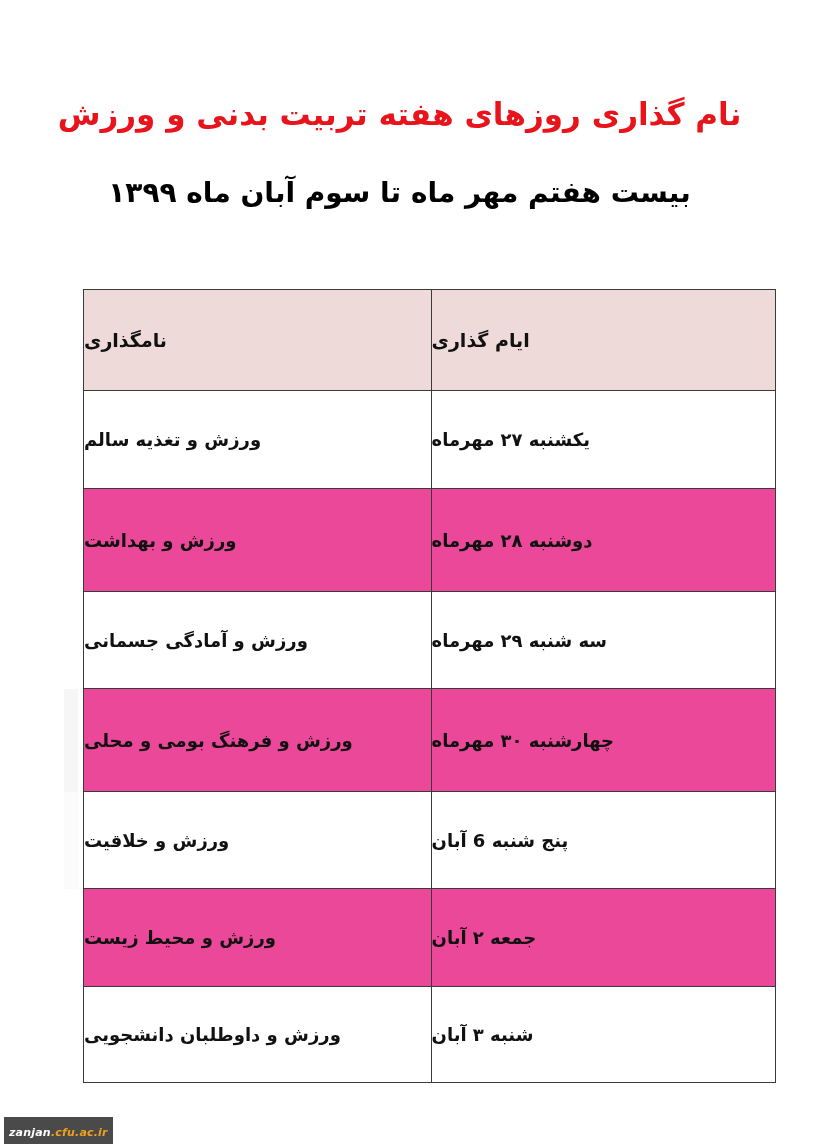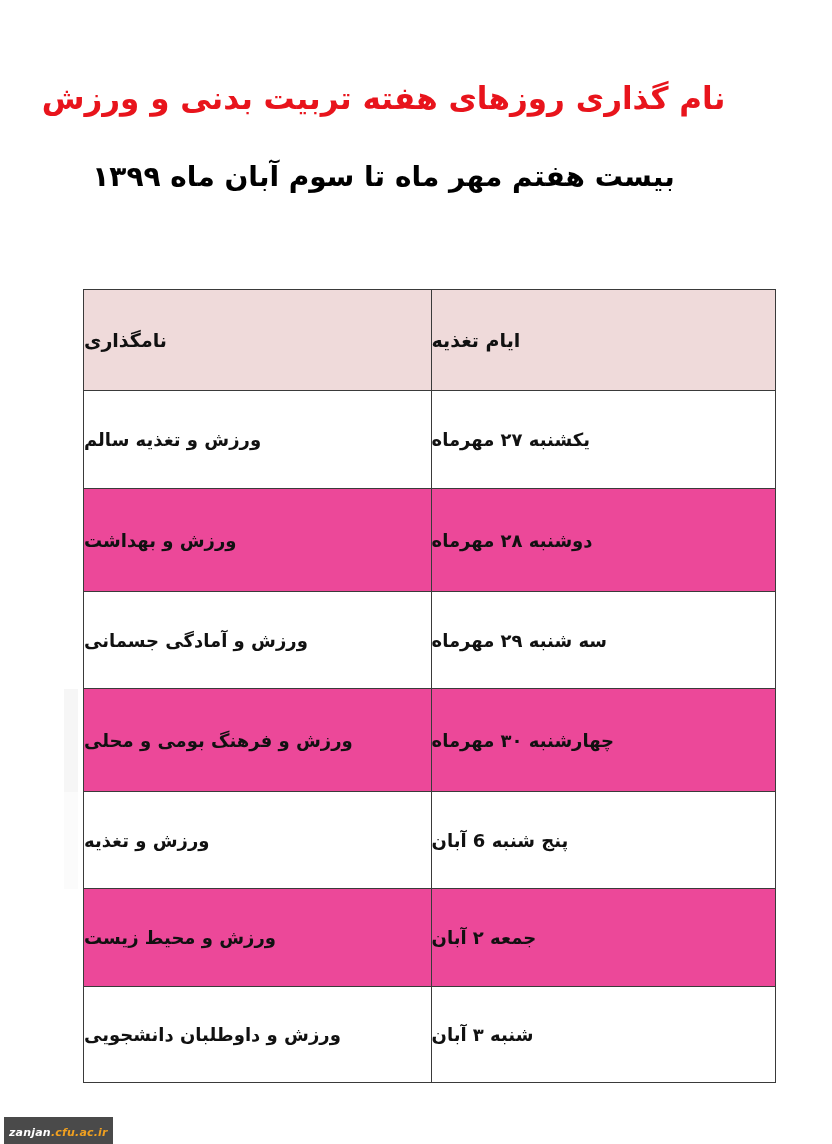--- a/index.html
+++ b/index.html
@@ -2,21 +2,21 @@
 <html><head>
   <meta charset="utf-8">
   <style>
     html, body { margin: 0; padding: 0; }
     body {
       width: 832px; height: 1144px; background: #ffffff; position: relative; overflow: hidden;
       font-family: "DejaVu Sans", sans-serif;
     }
     .title {
       position: absolute; left: 0; width: 767px; text-align: center; direction: rtl;
-      font-weight: bold; margin: 0;
+      font-weight: bold; margin: 16px;
     }
     .title-main { top: 80px; color: #e8141c; font-size: 31px; }
     .title-sub { top: 160px; color: #000000; font-size: 28px; }
 
     table.schedule {
       position: absolute; left: 83px; top: 289px; width: 693px;
       border-collapse: collapse; direction: rtl;
     }
     table.schedule td, table.schedule th {
       border: 1.5px solid #3a3a3a; text-align: left; vertical-align: middle;
@@ -57,21 +57,21 @@
 <div class="edge-ghost" style="top:689px;height:103px;"></div>
 <div class="edge-ghost" style="top:792px;height:97px;background:#fbfbfb;"></div>
 
 <table class="schedule">
   <colgroup>
       <col class="c-day">
       <col class="c-name">
     </colgroup>
   <thead>
     <tr>
-      <th>ایام تغذیه</th>
+      <th>ایام گذاری</th>
       <th>نامگذاری</th>
     </tr>
   </thead>
   <tbody>
     <tr class="plain r1">
       <td>یکشنبه  ۲۷ مهرماه</td>
       <td>ورزش و تغذیه سالم</td>
     </tr>
     <tr class="shade r2">
       <td>دوشنبه ۲۸ مهرماه</td>
@@ -80,21 +80,21 @@
     <tr class="plain r3">
       <td>سه شنبه ۲۹ مهرماه</td>
       <td>ورزش و آمادگی جسمانی</td>
     </tr>
     <tr class="shade r4">
       <td>چهارشنبه ۳۰ مهرماه</td>
       <td>ورزش و فرهنگ بومی و محلی</td>
     </tr>
     <tr class="plain r5">
       <td>پنج شنبه 6 آبان</td>
-      <td>ورزش و تغذیه</td>
+      <td>ورزش و خلاقیت</td>
     </tr>
     <tr class="shade r6">
       <td>جمعه ۲ آبان</td>
       <td>ورزش و محیط زیست</td>
     </tr>
     <tr class="plain r7">
       <td>شنبه ۳ آبان</td>
       <td>ورزش و داوطلبان دانشجویی</td>
     </tr>
   </tbody>

